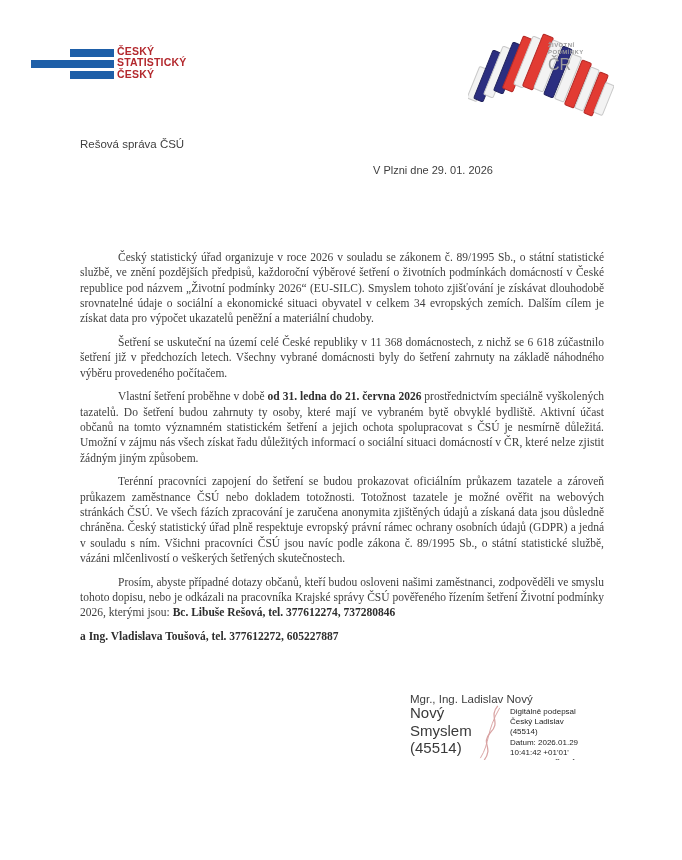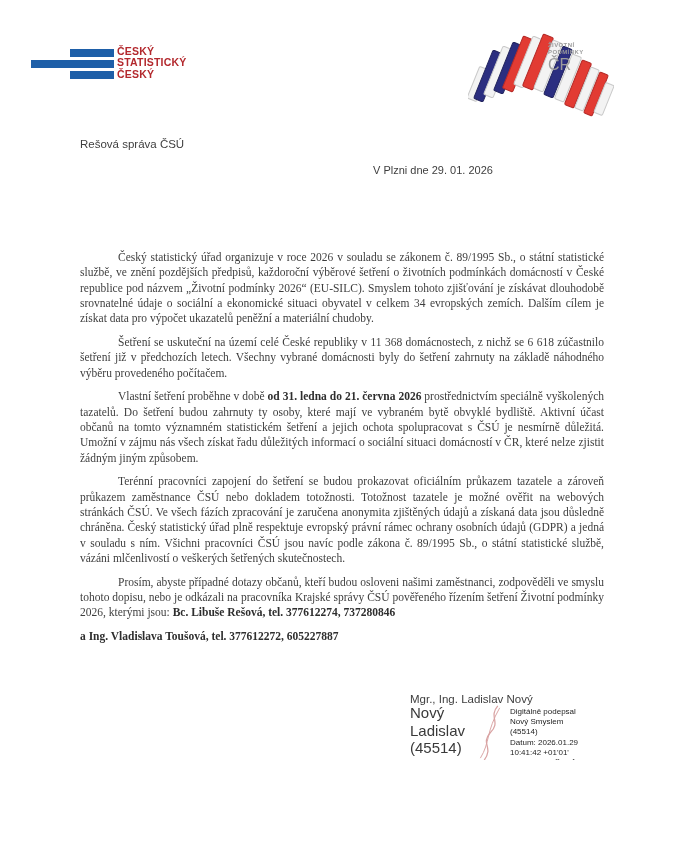--- a/index.html
+++ b/index.html
@@ -94,30 +94,30 @@
     <p><span>Šetření se uskuteční na území celé České republiky v 11 368 domácnostech, z nichž se 6 618 zúčastnilo šetření již v předchozích letech. Všechny vybrané domácnosti byly do šetření zahrnuty na základě náhodného výběru provedeného počítačem.</span></p>
     <p><span>Vlastní šetření proběhne v době </span><span class="bold">od 31. ledna do 21. června 2026</span><span> prostřednictvím speciálně vyškolených tazatelů. Do šetření budou zahrnuty ty osoby, které mají ve vybraném bytě obvyklé bydliště. Aktivní účast občanů na tomto významném statistickém šetření a jejich ochota spolupracovat s ČSÚ je nesmírně důležitá. Umožní v zájmu nás všech získat řadu důležitých informací o sociální situaci domácností v ČR, které nelze zjistit žádným jiným způsobem.</span></p>
     <p><span>Terénní pracovníci zapojení do šetření se budou prokazovat oficiálním průkazem tazatele a zároveň průkazem zaměstnance ČSÚ nebo dokladem totožnosti. Totožnost tazatele je možné ověřit na webových stránkách ČSÚ. Ve všech fázích zpracování je zaručena anonymita zjištěných údajů a získaná data jsou důsledně chráněna. Český statistický úřad plně respektuje evropský právní rámec ochrany osobních údajů (GDPR) a jedná v souladu s ním. Všichni pracovníci ČSÚ jsou navíc podle zákona č. 89/1995 Sb., o státní statistické službě, vázáni mlčenlivostí o veškerých šetřených skutečnostech.</span></p>
     <p><span>Prosím, abyste případné dotazy občanů, kteří budou osloveni našimi zaměstnanci, zodpověděli ve smyslu tohoto dopisu, nebo je odkázali na pracovníka Krajské správy ČSÚ pověřeného řízením šetření Životní podmínky 2026, kterými jsou: </span><span class="bold">Bc. Libuše Rešová, tel. 377612274, 737280846</span></p>
     <p class="no-indent"><span class="bold">a Ing. Vladislava Toušová, tel. 377612272, 605227887</span></p>
   </div>
 
   <div class="stamp">
     <div class="stamp-name">
       <div>Nový</div>
-      <div>Ladislav</div>
+      <div>Smyslem</div>
       <div>(45514)</div>
     </div>
     <svg class="stamp-ribbon" viewBox="0 0 30 60">
       <path class="ribbon-stroke" d="M22 2 C12 14 26 18 14 30 C4 42 18 44 8 58" fill="none" stroke-width="1.3" stroke="#d9a3a3"></path>
       <path class="ribbon-stroke2" d="M4 56 C14 40 10 28 24 4" fill="none" stroke-width="1" stroke="#d9a3a3"></path>
     </svg>
     <div class="stamp-details">
       <div>Digitálně podepsal</div>
-      <div>Nový Smyslem</div>
+      <div>Český Ladislav</div>
       <div>(45514)</div>
       <div>Datum: 2026.01.29</div>
       <div>10:41:42 +01'01'</div>
     </div>
   </div>
 
   <div class="signer">Mgr., Ing. Ladislav Nový</div>
   <div class="role">ředitel Krajské správy ČSÚ v Plzni</div>
 
 </div>

